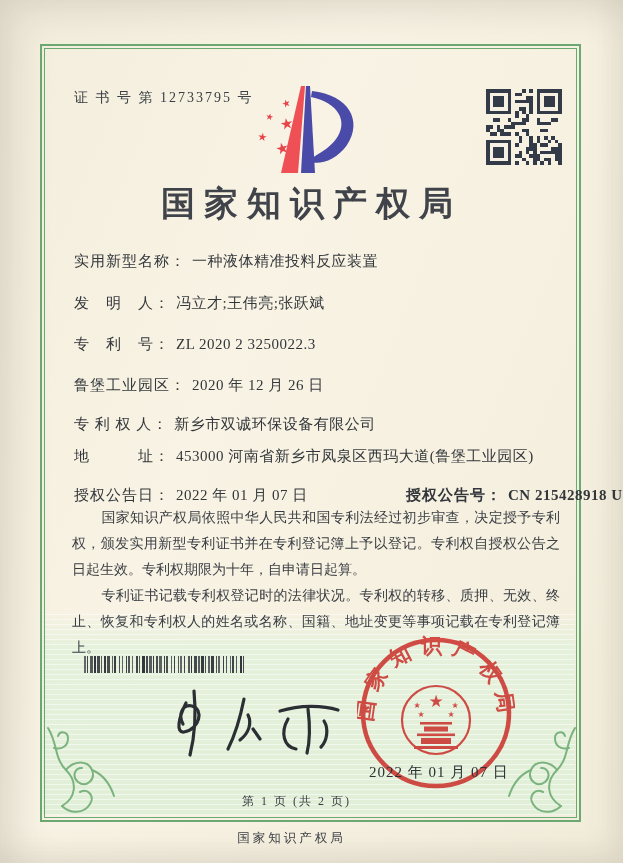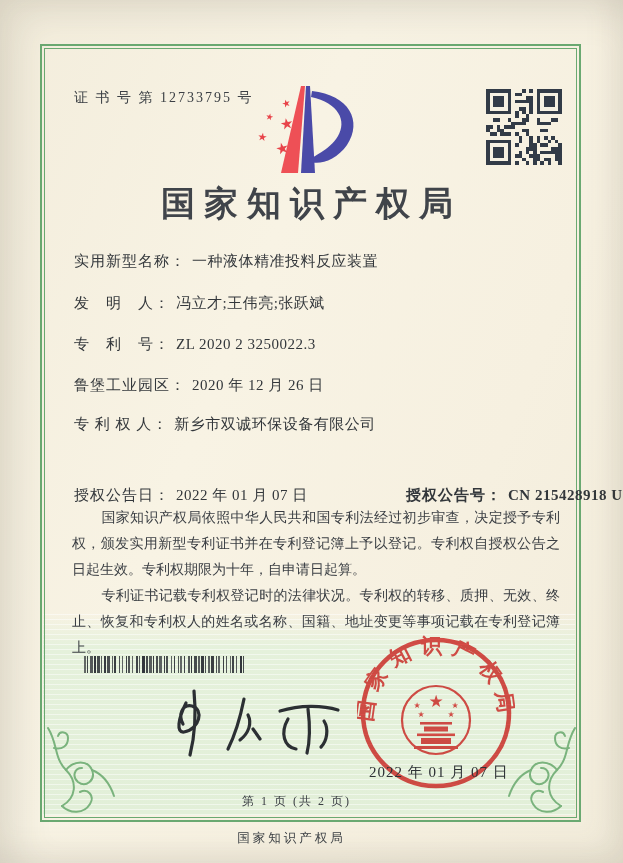--- a/index.html
+++ b/index.html
@@ -210,20 +210,23 @@
   </div>
   <div class="field" style="top:335px">
     <span class="flabel">专　利　号：</span><span class="fvalue">ZL 2020 2 3250022.3</span>
   </div>
   <div class="field" style="top:376px">
     <span class="flabel">鲁堡工业园区：</span><span class="fvalue">2020 年 12 月 26 日</span>
   </div>
   <div class="field" style="top:415px">
     <span class="flabel">专 利 权 人：</span><span class="fvalue">新乡市双诚环保设备有限公司</span>
   </div>
+  <div class="field" style="top:447px">
+    <span class="flabel">地　　　址：</span><span class="fvalue">453000 河南省新乡市凤泉区西玛大道(鲁堡工业园区)</span>
+  </div>
   <div class="field" style="top:486px;right:60px">
     <span class="flabel">授权公告日：</span><span class="fvalue">2022 年 01 月 07 日</span>
     <span class="grant-no">
       <span class="flabel">授权公告号：</span><span class="fvalue">CN 215428918 U</span>
     </span>
   </div>
 
   <div class="paras">
     <p>国家知识产权局依照中华人民共和国专利法经过初步审查，决定授予专利权，颁发实用新型专利证书并在专利登记簿上予以登记。专利权自授权公告之日起生效。专利权期限为十年，自申请日起算。</p>
     <p>专利证书记载专利权登记时的法律状况。专利权的转移、质押、无效、终止、恢复和专利权人的姓名或名称、国籍、地址变更等事项记载在专利登记簿上。</p>

